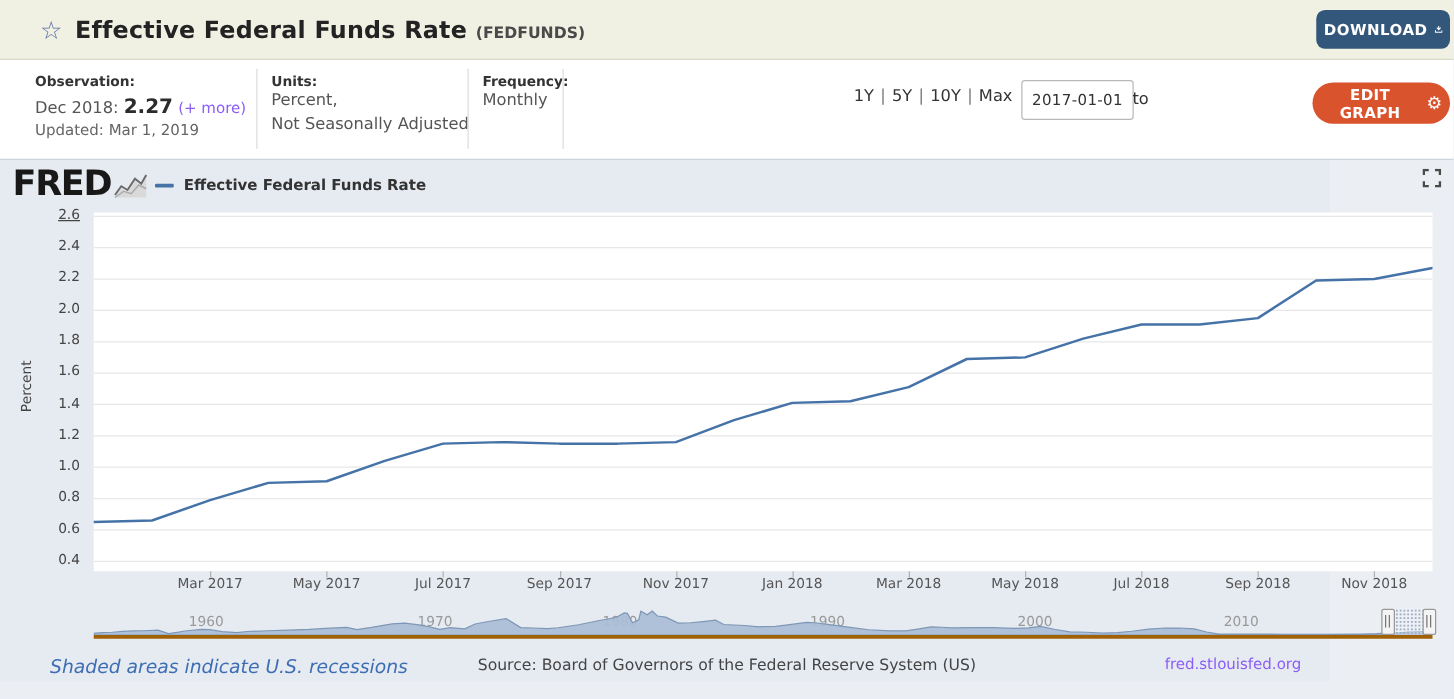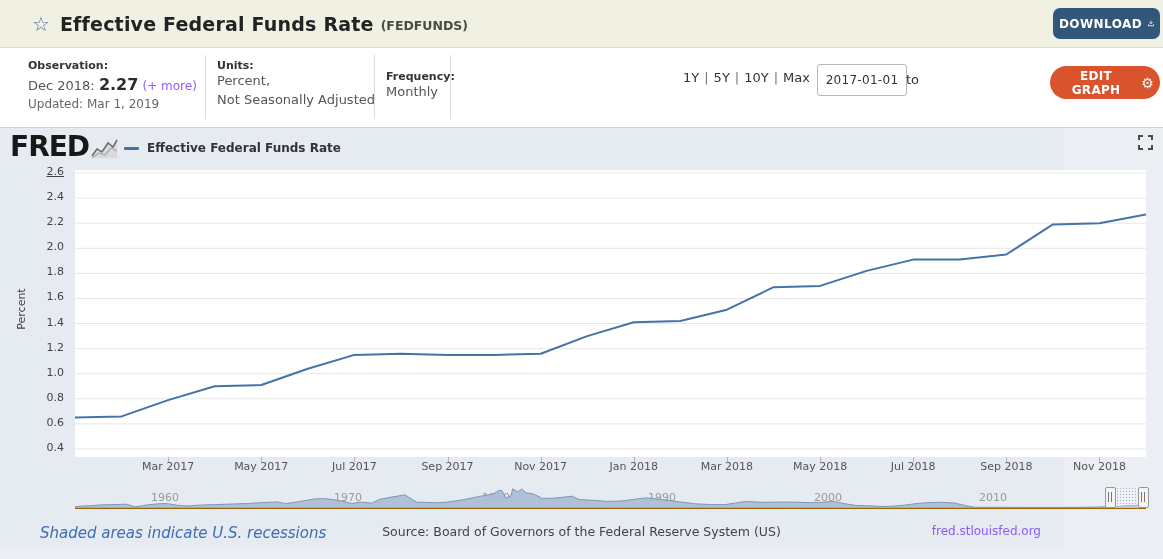--- a/index.html
+++ b/index.html
@@ -29,21 +29,21 @@
     background:#ffffff;border-bottom:1px solid #ccd4de;
   }
   .mlabel{font-size:11px;font-weight:bold;color:#333;}
   .mval{font-size:13px;color:#555;line-height:1.45;}
   .obs{position:absolute;left:28px;top:11px;}
   .obs-line{font-size:13px;color:#555;margin-top:3px;}
   .obs-val{font-size:16px;font-weight:bold;color:#2b2b2b;}
   .obs-more{font-size:12px;color:#8b5cf6;}
   .obs-upd{font-size:12px;color:#666;margin-top:3px;}
   .units{position:absolute;left:217px;top:11px;}
-  .freq{position:absolute;left:386px;top:22px;}
+  .freq{position:absolute;left:386px;top:11px;}
   .vdiv{position:absolute;top:7px;width:1px;height:64px;background:#ddd;}
   .presets{position:absolute;left:683px;top:22px;font-size:13px;color:#333;}
   .presets .p{cursor:pointer;}
   .presets .sep{color:#777;margin:0 5px;}
   .dinput{
     position:absolute;top:16px;width:84px;height:28px;border:1px solid #b9b9b9;border-radius:3px;
     text-align:center;font-family:inherit;font-size:12px;color:#333;letter-spacing:0.3px;background:#fff;
   }
   .tolbl{position:absolute;left:906px;top:24px;font-size:13px;color:#333;}
   .edit-btn{
@@ -66,21 +66,21 @@
   .legend-lbl{margin-left:8px;font-size:12px;font-weight:bold;color:#333;}
   .fs-btn{position:absolute;left:1136px;top:7px;width:18px;height:18px;background:none;border:none;padding:0;cursor:pointer;}
   .plot{position:absolute;left:75px;top:42px;width:1071px;height:287px;background:#fff;}
   .ytick{position:absolute;left:0;width:64px;text-align:right;font-size:11px;color:#444;}
   .ylab{
     position:absolute;left:-22px;top:173px;width:90px;height:16px;text-align:center;
     font-size:11px;color:#444;transform:rotate(-90deg);transform-origin:center;
   }
   .xtick{position:absolute;top:332px;width:80px;text-align:center;font-size:11px;color:#555;}
   .xtickmark{position:absolute;top:329px;width:1px;height:5px;background:#b3b3b3;}
-  .navigator{position:absolute;left:75px;top:359px;width:1071px;height:21px;border-bottom:1px solid #a16207;cursor:ew-resize;}
+  .navigator{position:absolute;left:75px;top:359px;width:1071px;height:21px;border-bottom:3px solid #a16207;cursor:ew-resize;}
   .navigator svg{position:absolute;left:0;bottom:0;z-index:2;}
   .decade{position:absolute;top:4px;font-size:11px;color:#999;z-index:1;}
   .navsel{
     position:absolute;left:1035px;top:0;width:33px;height:21px;z-index:3;
     background-image:radial-gradient(#9fb0c6 0.8px, rgba(245,247,250,0.35) 0.8px);
     background-size:3px 3px;cursor:move;
   }
   .navhandle{
     position:absolute;top:0;width:9px;height:19px;background:#f4f4f4;
     border:1px solid #999;border-radius:2px;z-index:4;cursor:ew-resize;

